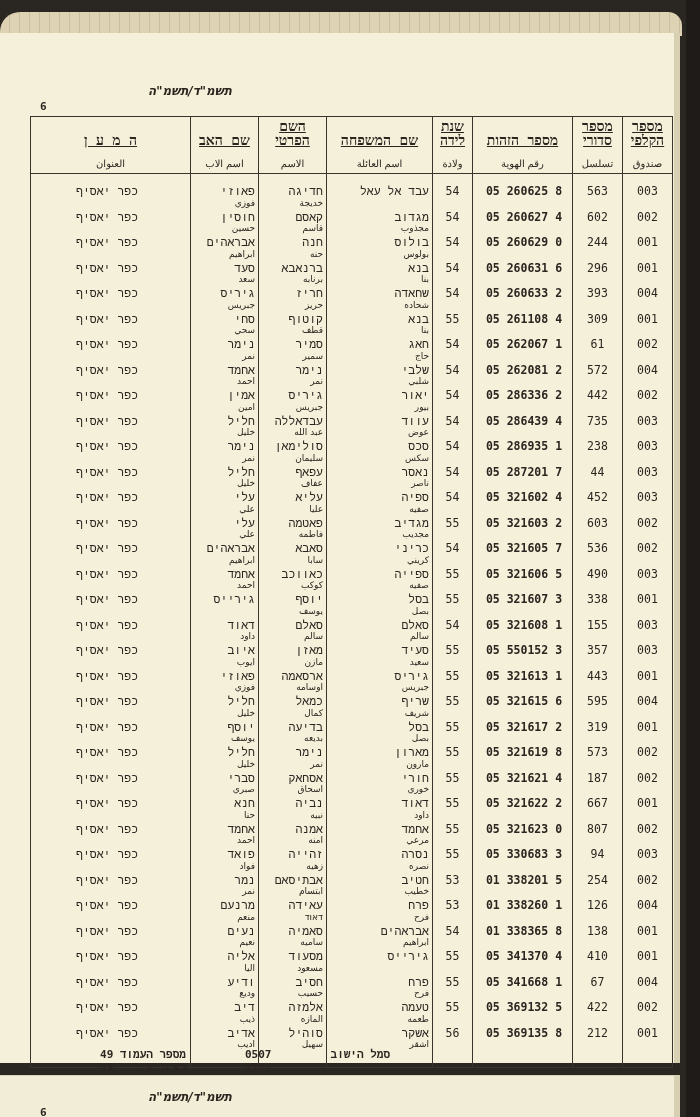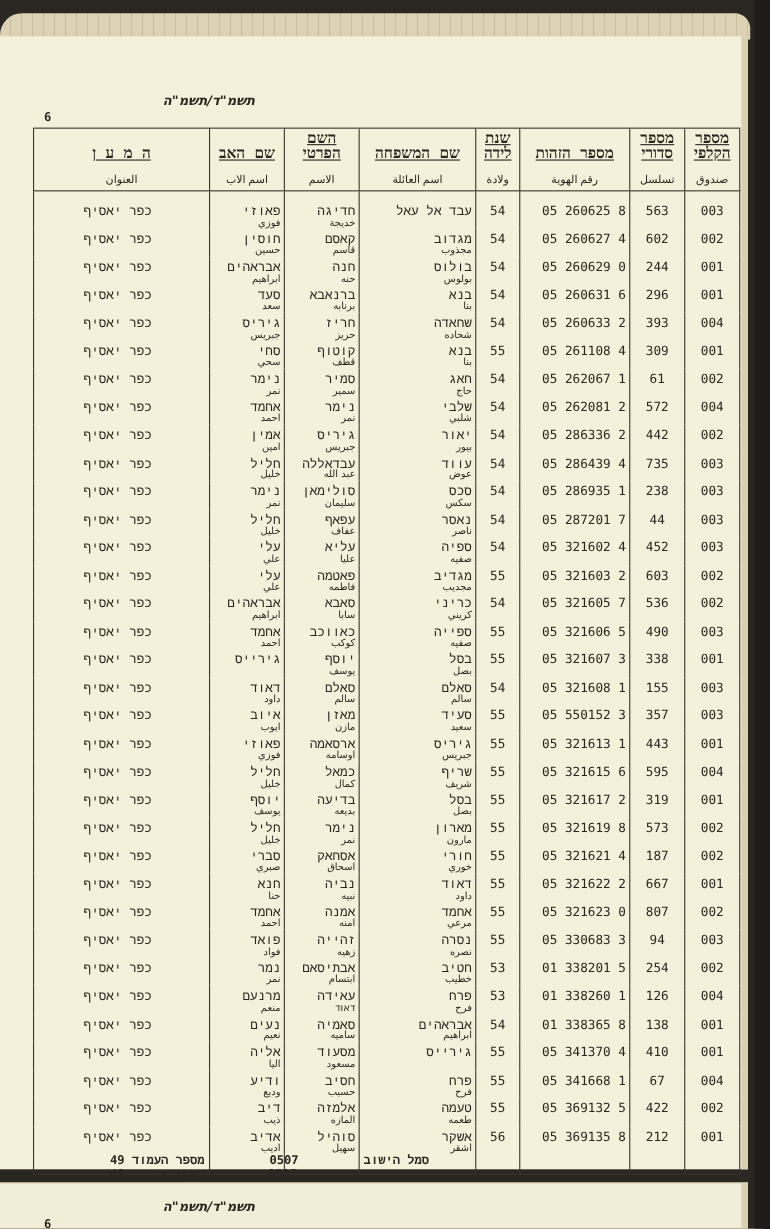--- a/index.html
+++ b/index.html
@@ -41,28 +41,28 @@
     position: absolute; left: 30px; top: 116px; width: 642px;
     border-collapse: collapse; direction: rtl; table-layout: fixed;
   }
   table.reg th, table.reg td { border-left: 1px solid #3a342d; border-right: 1px solid #3a342d; }
   table.reg { border: 1px solid #3a342d; }
   table.reg thead th {
     border-bottom: 1px solid #3a342d; height: 54px; vertical-align: bottom;
     padding: 2px 3px 4px; font-weight: normal; text-align: center; line-height: 1.0;
   }
   .h-he { font-family: "DejaVu Sans Mono", monospace; font-weight: bold; font-size: 14px; display: block; text-decoration: underline; }
-  .h-ar { font-family: Liberation Serif, serif; font-size: 10px; display: block; margin-top: 12px; }
+  .h-ar { font-family: Liberation Sans, sans-serif; font-size: 10px; display: block; margin-top: 12px; }
   table.reg tbody td { height: 24.6px; vertical-align: top; padding: 4px 3px 0; font-size: 11.5px; line-height: 1.0; }
   table.reg tbody tr:first-child td { padding-top: 12px; height: 32px; }
   table.reg tbody tr.spacer td { height: 18px; padding: 0; }
   .he { display: block; white-space: nowrap; }
   .ar { display: block; font-family: "DejaVu Sans", sans-serif; font-size: 9px; white-space: nowrap; margin-top: 1px; }
   .c-box, .c-serial, .c-year { text-align: center; }
-  .c-id { text-align: right; direction: ltr; padding-left: 6px !important; white-space: nowrap; }
+  .c-id { text-align: center; direction: ltr; padding-left: 6px !important; white-space: nowrap; font-weight: bold; }
   .c-family, .c-first, .c-father { text-align: right; }
   .c-addr { text-align: left; direction: rtl; margin-top: 44px; }
   .c-addr .he { text-align: left; padding-left: 42px; }
 
   .footer { position: absolute; left: 100px; top: 1048px; font-size: 11px; line-height: 13px; direction: rtl; width: 290px; }
   .footer .row { display: flex; justify-content: space-between; }
   .footer .bold { font-weight: bold; }
   .footer .ar { font-family: "DejaVu Sans", sans-serif; font-size: 10px; display: inline; margin: 17px; }
 </style>
 </head>

